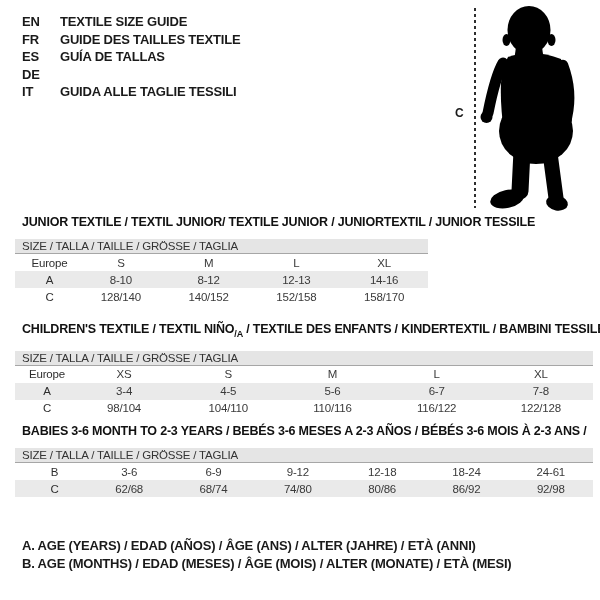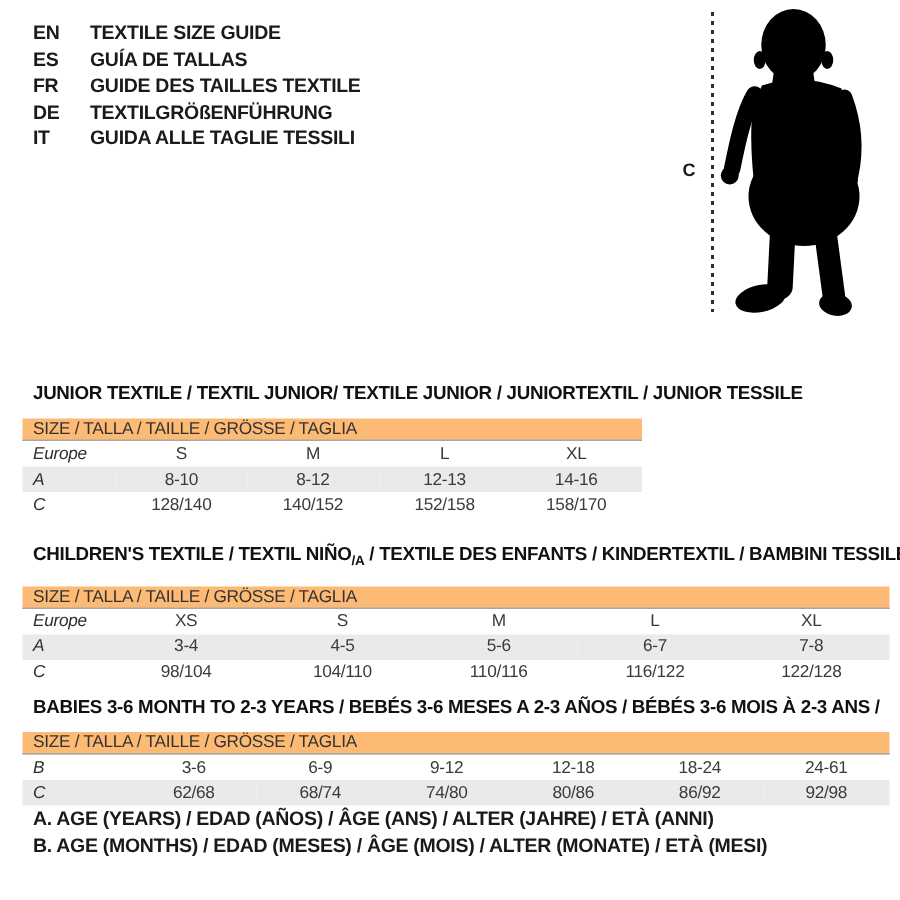--- a/index.html
+++ b/index.html
@@ -16,56 +16,55 @@
   .dash-line{position:absolute;left:474px;top:8px;width:2px;height:200px;
     background:repeating-linear-gradient(to bottom,#2e2e2e 0 3px,transparent 3px 6px);}
   .figure-label{position:absolute;left:455px;top:106px;font-size:12px;font-weight:bold;}
   .baby-svg{position:absolute;left:470px;top:3px;}
   
   .section{position:absolute;left:15px;}
   .sec1{top:215px;width:413px;}
   .sec2{top:322px;width:578px;}
   .sec3{top:424px;width:578px;}
   .tbl-title{font-size:12.5px;font-weight:bold;line-height:14px;margin-left:7px;
-    white-space:nowrap;color:#111;margin-top:40px;}
+    white-space:nowrap;color:#111;}
   .tbl-title sub{font-size:9px;}
-  .size-bar{margin-top:10px;height:15px;line-height:15px;background:#fdba74;
+  .size-bar{margin-top:10px;height:15px;line-height:15px;background:#e5e5e5;
     border-bottom:1px solid #a6a6a6;font-size:11.5px;color:#333;
     padding-left:7px;box-sizing:border-box;}
   table{border-collapse:collapse;table-layout:fixed;width:100%;}
   td{height:17px;font-size:11.5px;color:#3a3a3a;text-align:center;
     padding:0;vertical-align:middle;white-space:nowrap;}
-  td.lbl{text-align:left;padding-left:7px;color:#2e2e2e;font-style:italic;}
+  td.lbl{text-align:center;padding-left:7px;color:#2e2e2e;}
   tr.shade{background:#eaeaea;}
   .sec1 td.lbl{width:55px;}
   .sec2 td.lbl{width:50px;}
   .sec3 td.lbl{width:65px;}
   
   .notes{position:absolute;top:537px;left:22px;}
   .note-line{font-size:13px;font-weight:bold;line-height:18px;white-space:nowrap;}
 </style>
 </head>
 <body>
 
 <div class="langs">
   <div class="lang-row">
     <span class="lang-code">EN</span>
     <span>TEXTILE SIZE GUIDE</span>
   </div>
   <div class="lang-row">
+    <span class="lang-code">FR</span>
+    <span>GUIDE DES TAILLES TEXTILE</span>
+  </div>
+  <div class="lang-row">
     <span class="lang-code">ES</span>
     <span>GUÍA DE TALLAS</span>
   </div>
   <div class="lang-row">
-    <span class="lang-code">FR</span>
-    <span>GUIDE DES TAILLES TEXTILE</span>
-  </div>
-  <div class="lang-row">
     <span class="lang-code">DE</span>
-    <span>TEXTILGRÖßENFÜHRUNG</span>
   </div>
   <div class="lang-row">
     <span class="lang-code">IT</span>
     <span>GUIDA ALLE TAGLIE TESSILI</span>
   </div>
 </div>
 
 <div class="dash-line"></div>
 <div class="figure-label">C</div>
 <svg class="baby-svg" width="125" height="210" viewBox="0 0 125 210">

